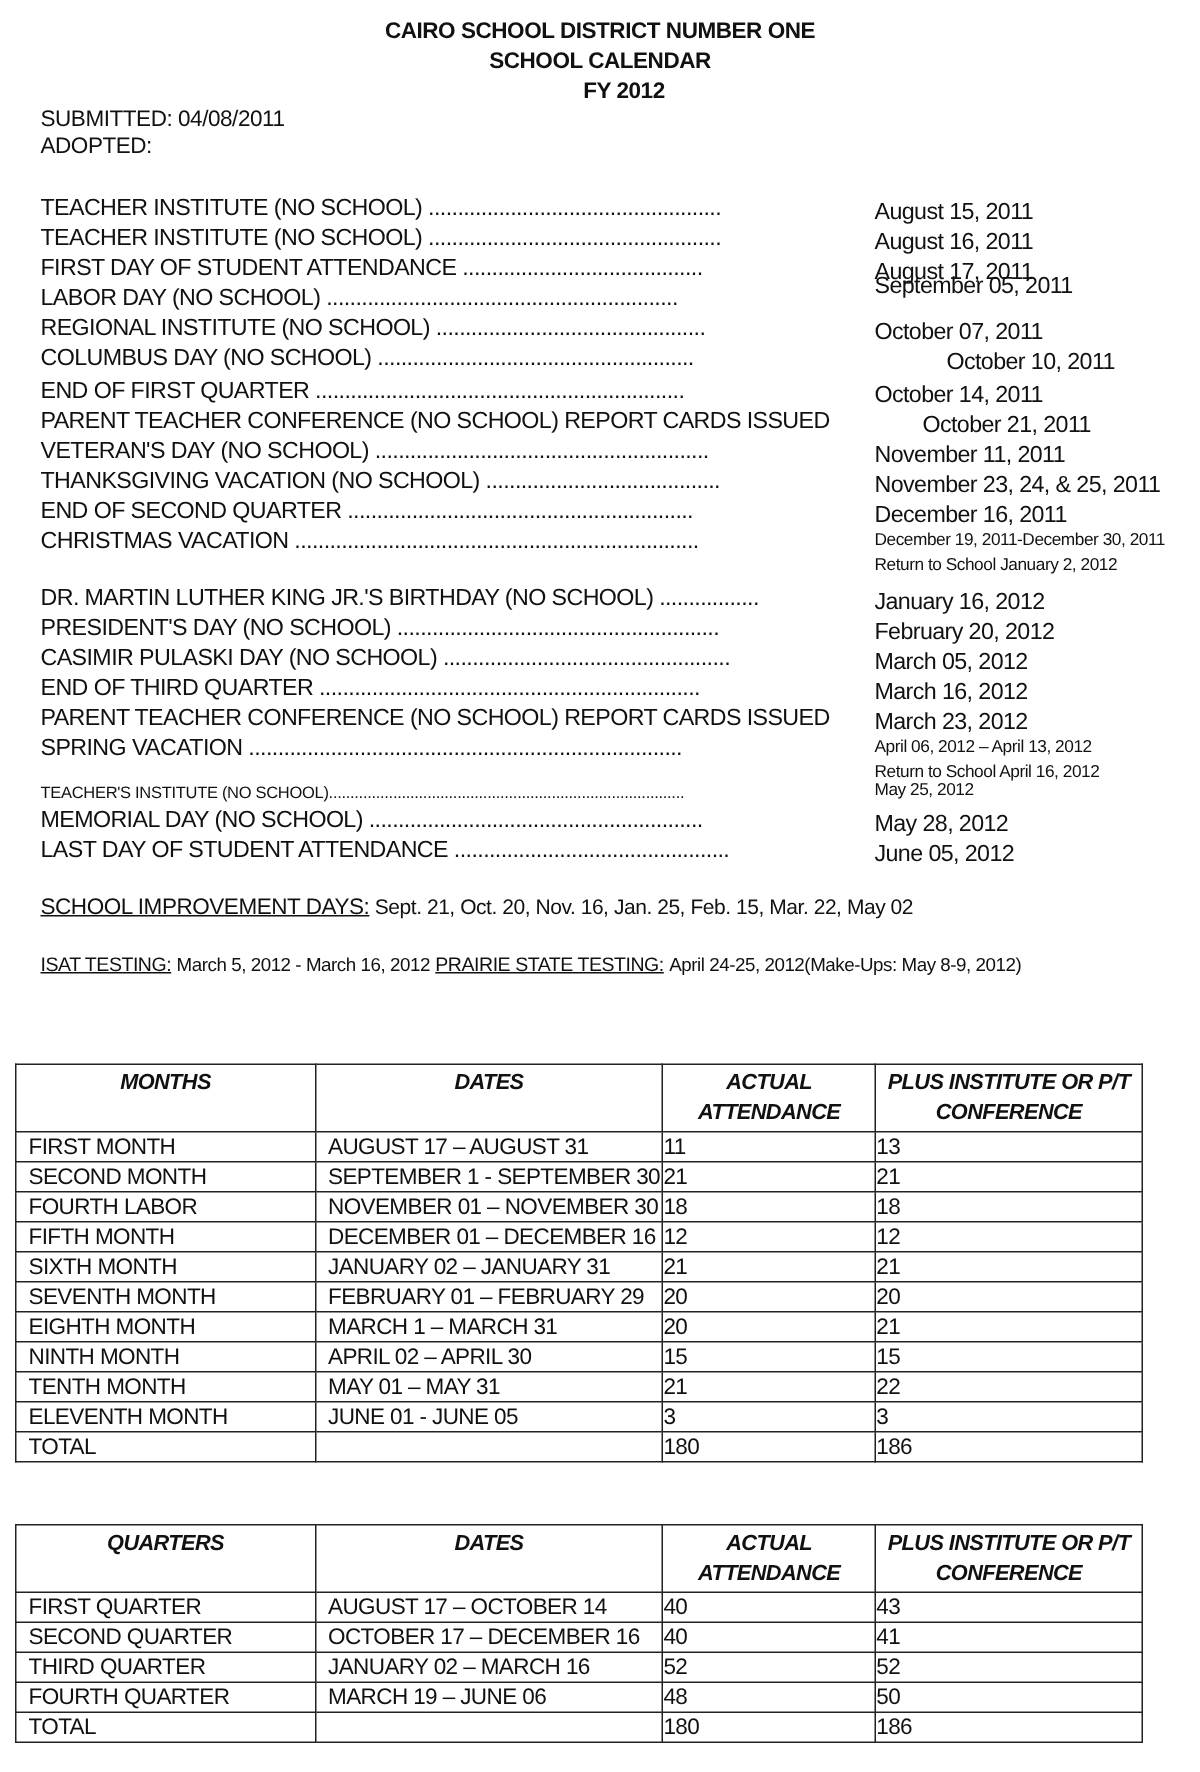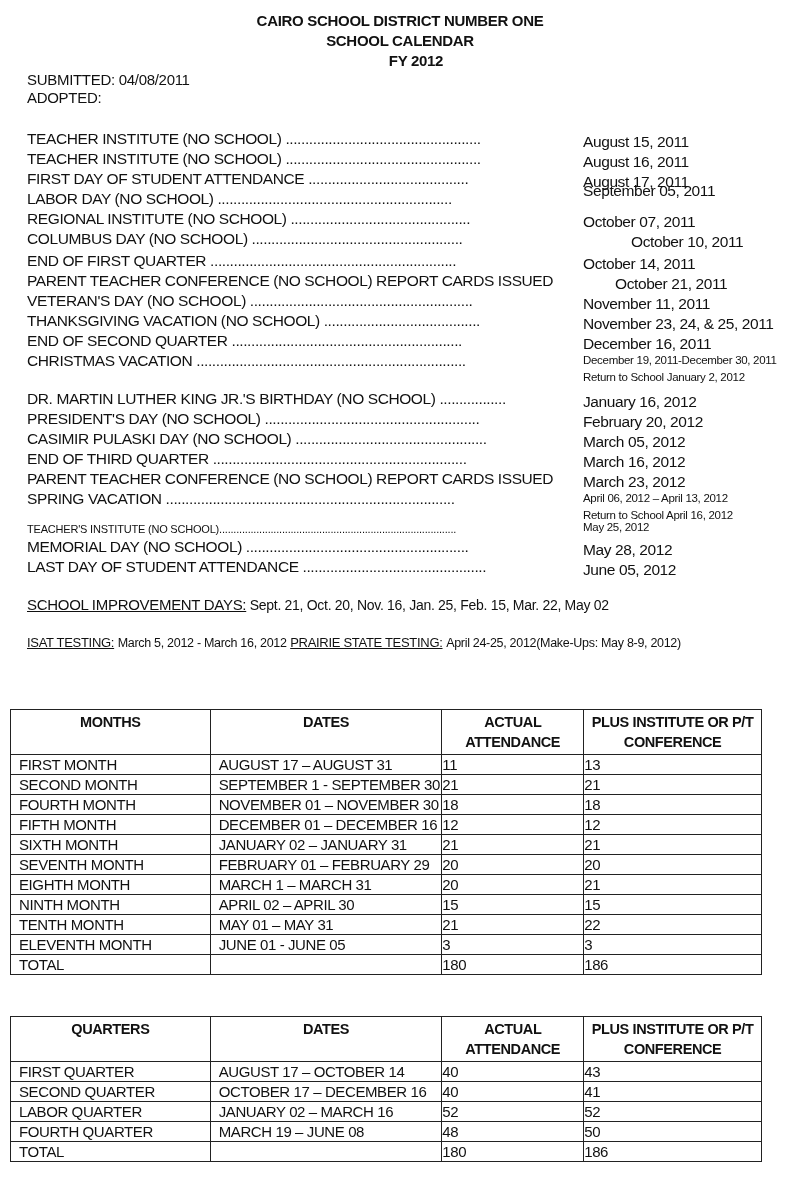--- a/index.html
+++ b/index.html
@@ -9,21 +9,21 @@
   .meta { position:absolute; left:27px; font-size:15px; letter-spacing:-0.3px; }
   .ev-label { position:absolute; left:27px; font-size:15.5px; letter-spacing:-0.4px; white-space:nowrap; }
   .ev-label.small { font-size:11px; letter-spacing:-0.2px; }
   .ev-date { position:absolute; left:583px; font-size:15.5px; letter-spacing:-0.4px; white-space:nowrap; }
   .ev-date.small { font-size:11.5px; letter-spacing:-0.3px; }
   .line { position:absolute; left:27px; font-size:14px; letter-spacing:-0.3px; white-space:nowrap; }
   .line .ul { text-decoration:underline; font-size:15px; }
   .line .sm { font-size:12.5px; }
   table.cal { position:absolute; left:10px; width:752px; border-collapse:collapse; font-size:15px; letter-spacing:-0.4px; }
   table.cal th, table.cal td { border:1.5px solid #222; padding:0 0 0 8px; height:19px; line-height:19px; }
-  table.cal th { font-weight:bold; font-size:14.5px; text-align:center; vertical-align:top; line-height:20px; padding:2px 4px; }
+  table.cal th { font-weight:bold; font-size:14.5px; text-align:center; vertical-align:top; line-height:20px; padding:2px 4px;font-style:italic; }
   table.cal td.num { text-align:left; padding:0; }
   col.c1 { width:200px; } col.c2 { width:232px; } col.c3 { width:142px; } col.c4 { width:178px; }
 </style>
 </head>
 <body>
 
 <div>
 
   <div class="hdr" style="top:12px;">CAIRO SCHOOL DISTRICT NUMBER ONE</div>
   <div class="hdr" style="top:32px;">SCHOOL CALENDAR</div>
@@ -113,21 +113,21 @@
           <td class="num">11</td>
           <td class="num">13</td>
         </tr>
         <tr>
           <td>SECOND MONTH</td>
           <td>SEPTEMBER 1 - SEPTEMBER 30</td>
           <td class="num">21</td>
           <td class="num">21</td>
         </tr>
         <tr>
-          <td>FOURTH MONTH</td>
+          <td>FOURTH LABOR</td>
           <td>NOVEMBER 01 – NOVEMBER 30</td>
           <td class="num">18</td>
           <td class="num">18</td>
         </tr>
         <tr>
           <td>FIFTH MONTH</td>
           <td>DECEMBER 01 – DECEMBER 16</td>
           <td class="num">12</td>
           <td class="num">12</td>
         </tr>
@@ -198,28 +198,28 @@
           <td class="num">40</td>
           <td class="num">43</td>
         </tr>
         <tr>
           <td>SECOND QUARTER</td>
           <td>OCTOBER 17 – DECEMBER 16</td>
           <td class="num">40</td>
           <td class="num">41</td>
         </tr>
         <tr>
-          <td>LABOR QUARTER</td>
+          <td>THIRD QUARTER</td>
           <td>JANUARY 02 – MARCH 16</td>
           <td class="num">52</td>
           <td class="num">52</td>
         </tr>
         <tr>
           <td>FOURTH QUARTER</td>
-          <td>MARCH 19 – JUNE 08</td>
+          <td>MARCH 19 – JUNE 06</td>
           <td class="num">48</td>
           <td class="num">50</td>
         </tr>
         <tr>
           <td>TOTAL</td>
           <td></td>
           <td class="num">180</td>
           <td class="num">186</td>
         </tr>
       </tbody>

